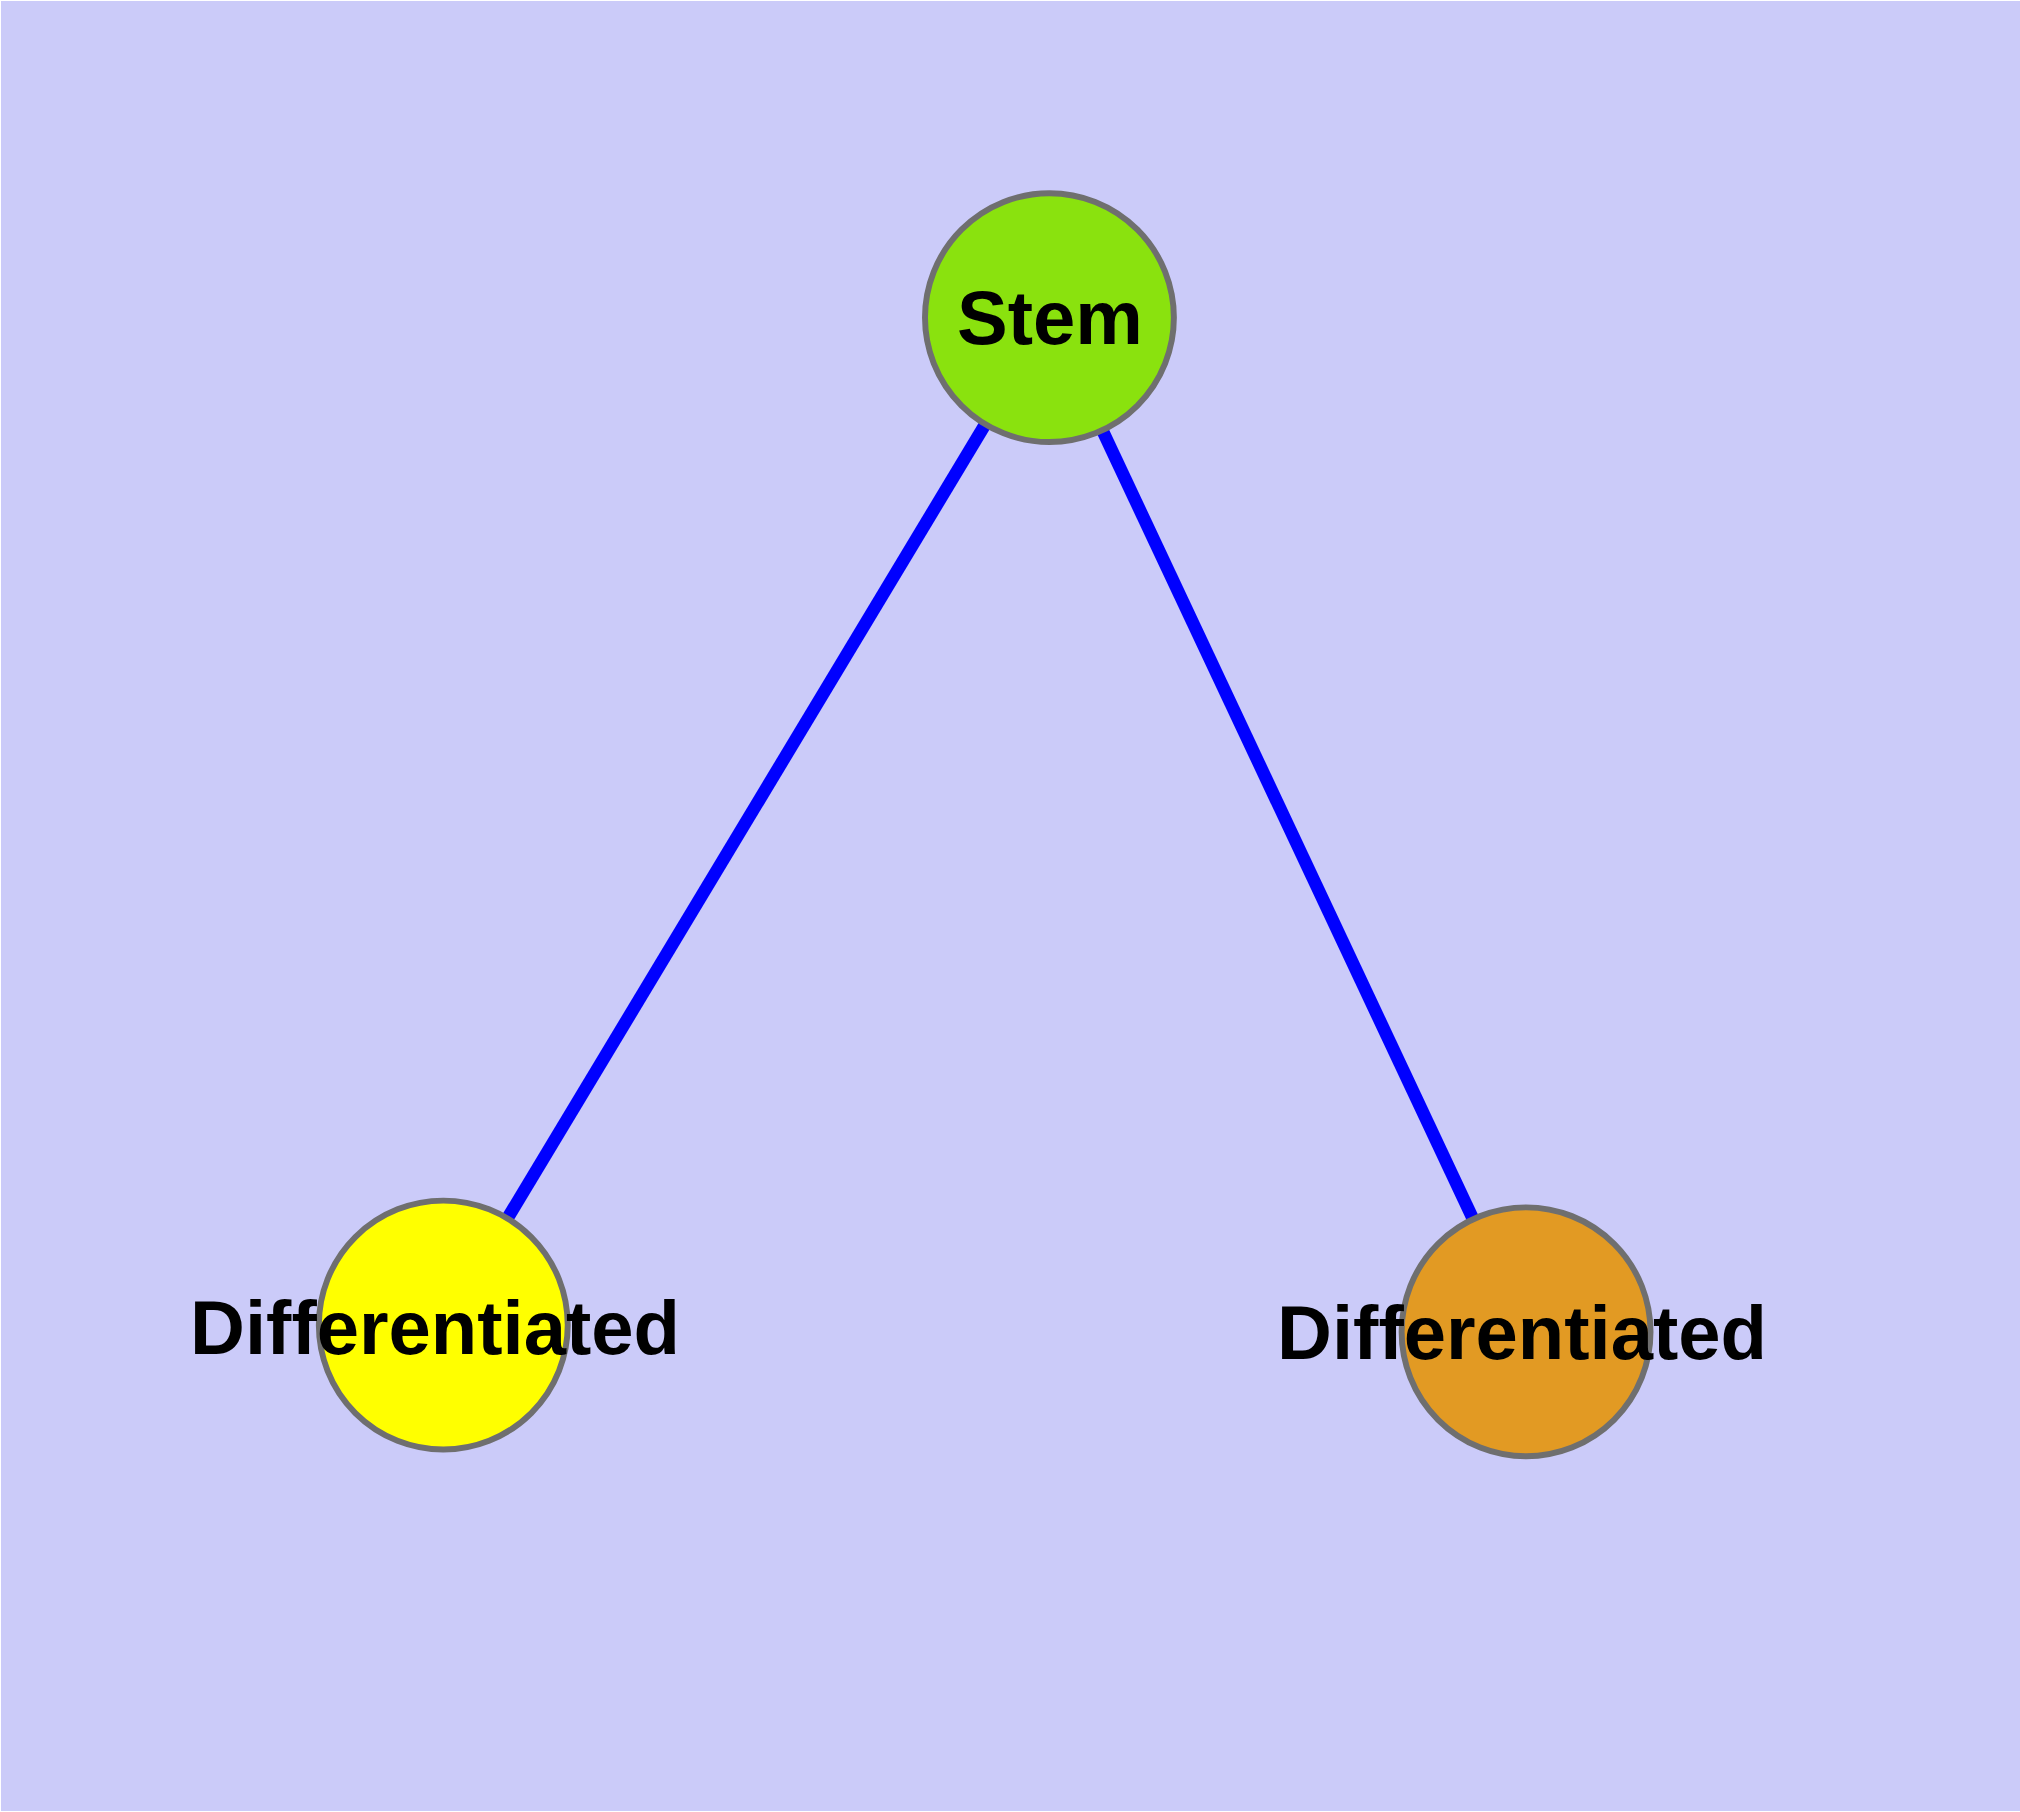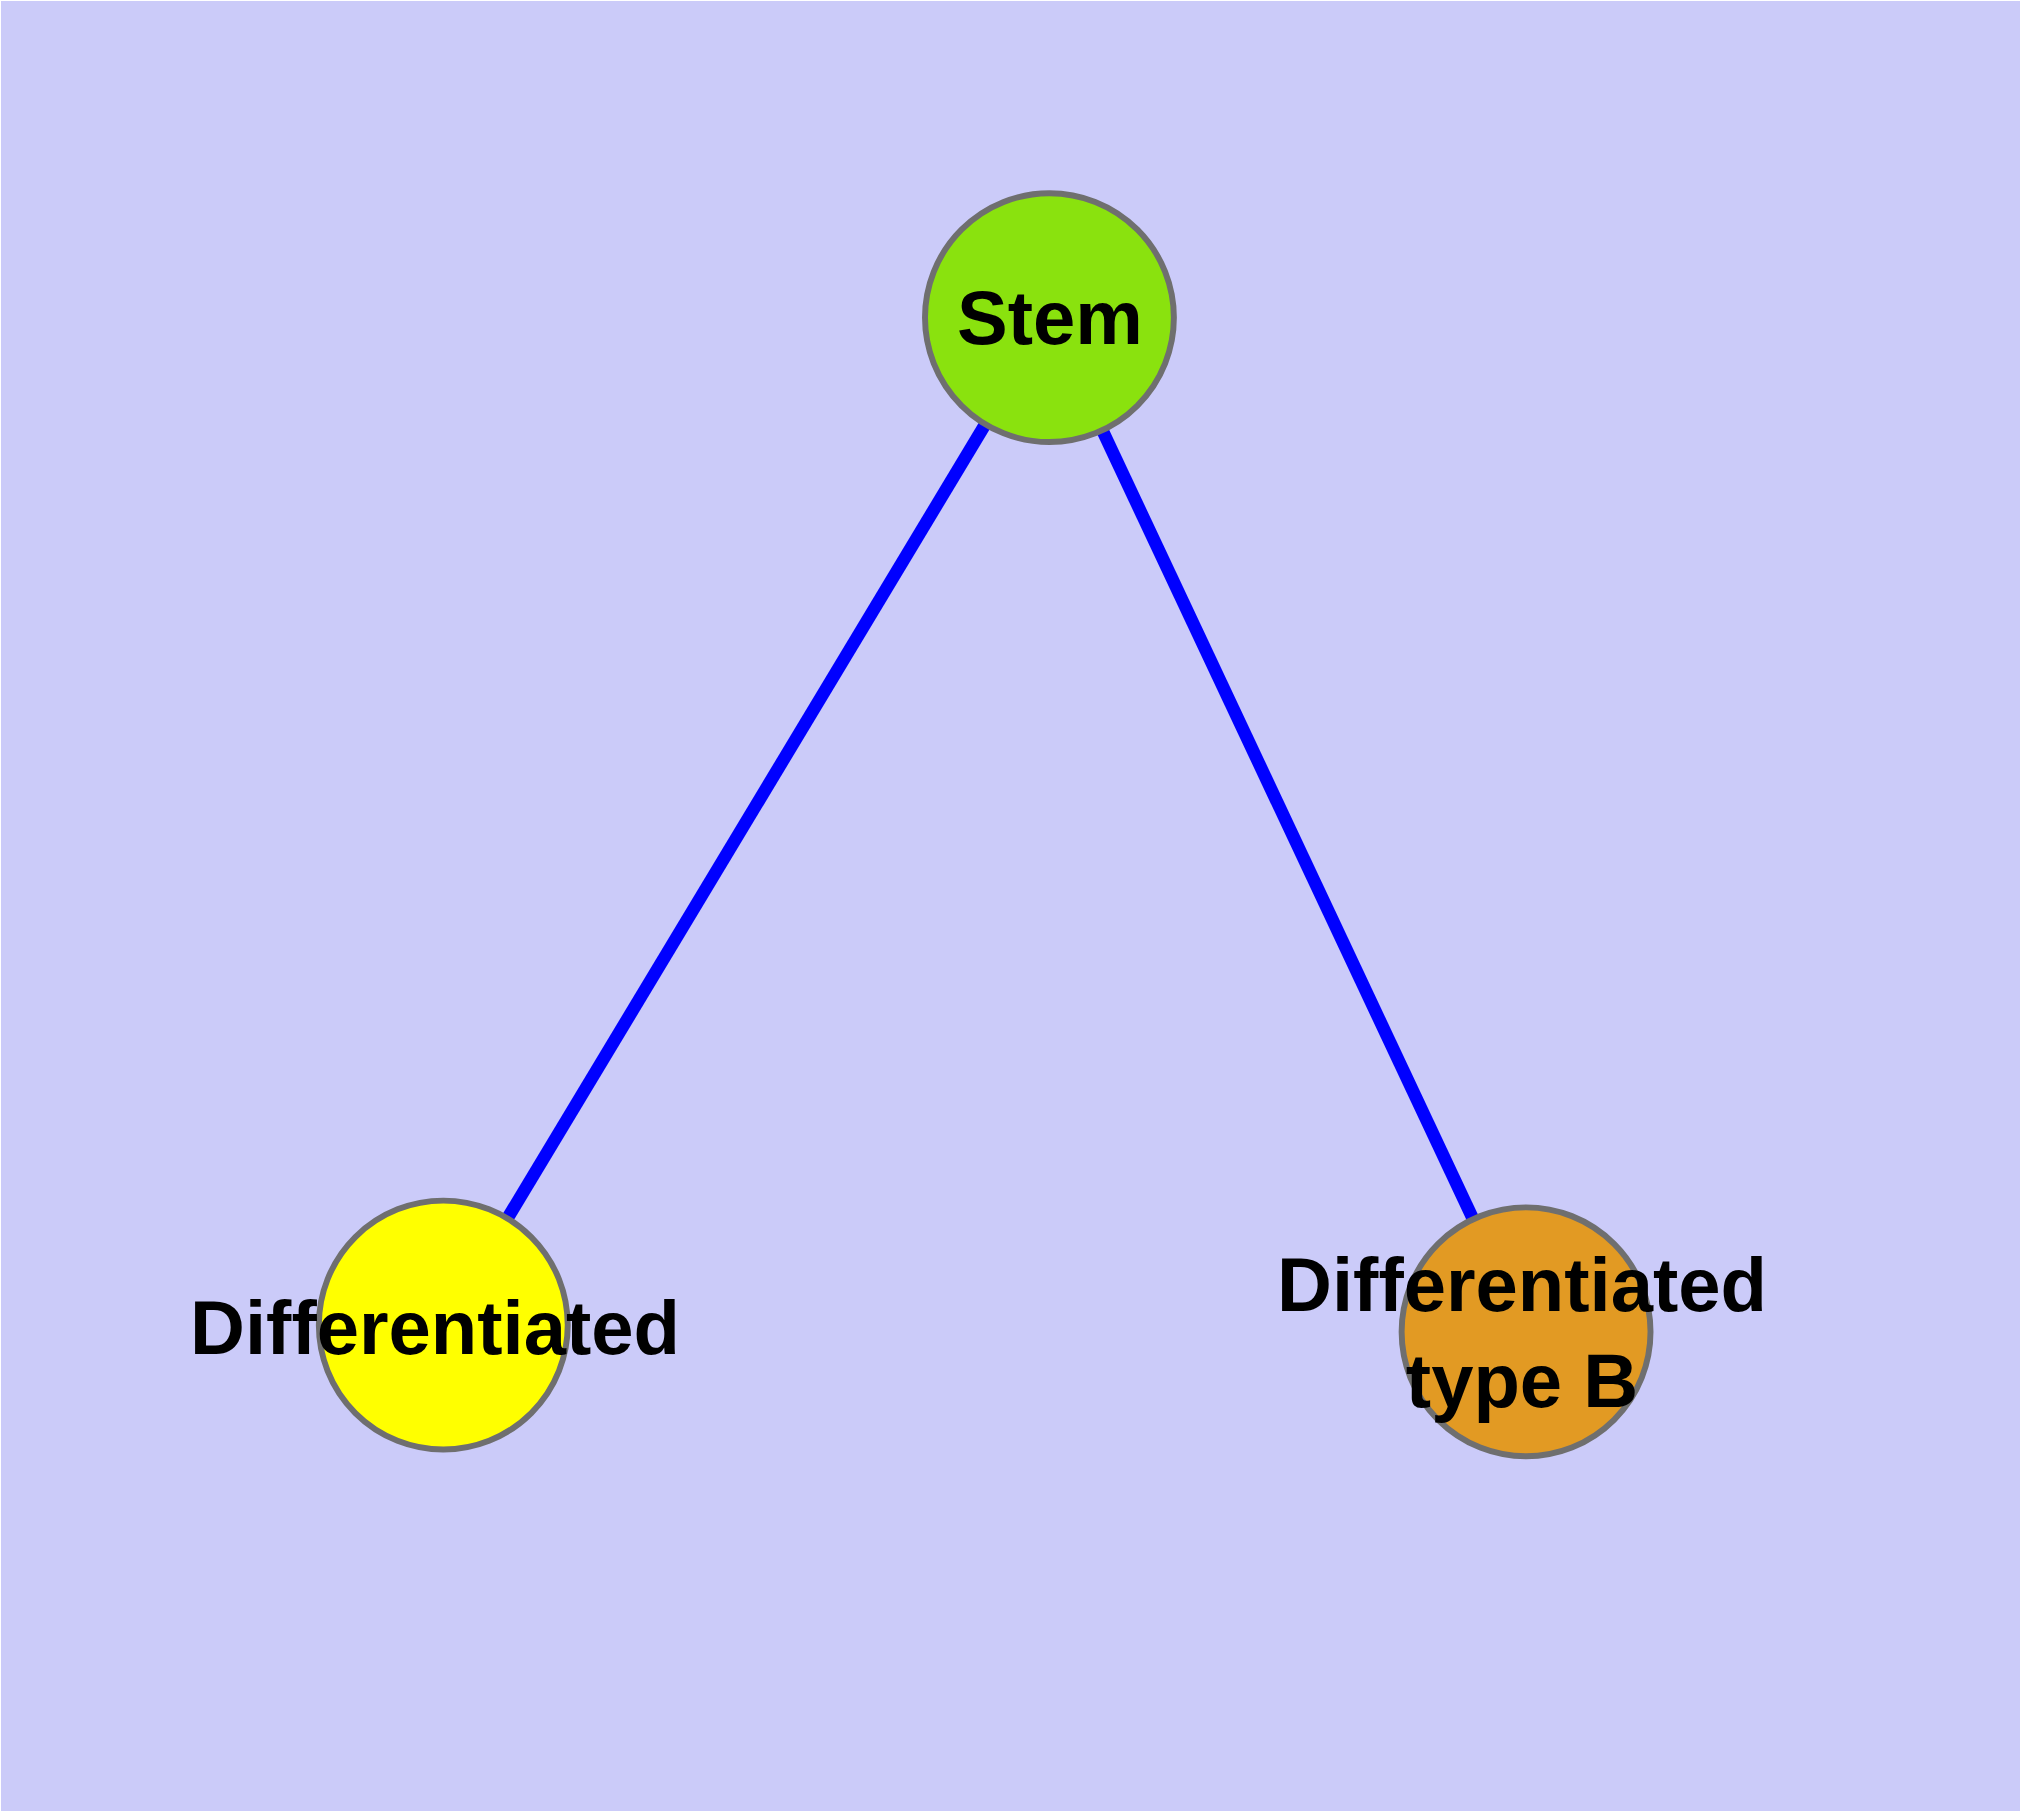--- a/index.html
+++ b/index.html
@@ -25,21 +25,21 @@
   }
   .edge {
     fill: none;
   }
   .node-circle {
     stroke-width: 7px;
   }
   .node-label {
     position: absolute;
     transform: translate(-50%, -50%);
-    text-align: center;
+    text-align: left;
     color: #000000;
     font-size: 76px;
     font-weight: bold;
     line-height: 96px;
     white-space: nowrap;
     pointer-events: none;
   }
 </style>
 </head>
 <body>
@@ -62,17 +62,16 @@
   <div class="node-label" style="left: 1049px; top: 317px;">
     <div>Stem</div>
   </div>
 
   <div class="node-label" style="left: 434px; top: 1327px;">
     <div>Differentiated</div>
   </div>
 
   <div class="node-label" style="left: 1521px; top: 1332px;">
     <div>Differentiated</div>
-    <div>type B</div>
   </div>
 
 </div>
 
 
 </body></html>

